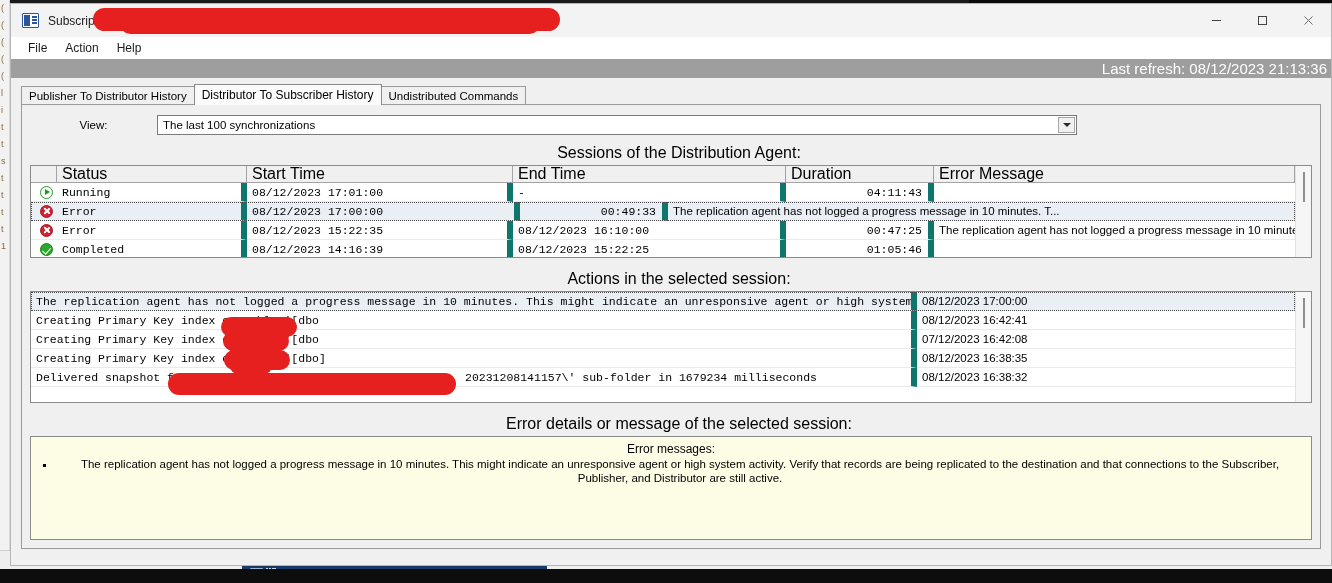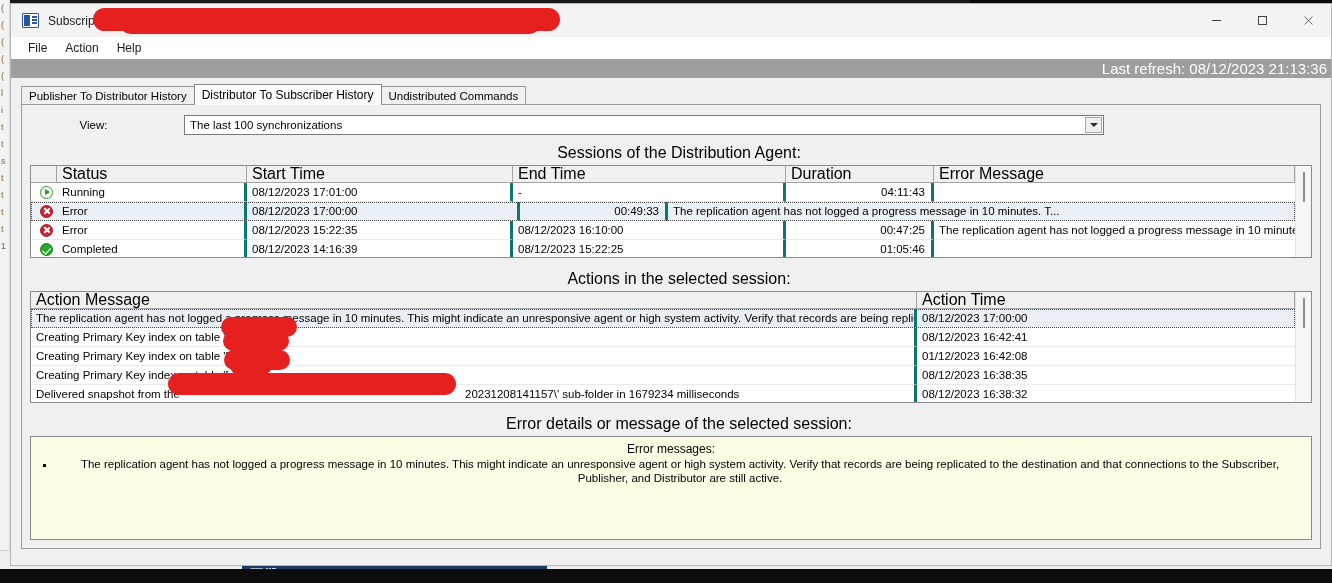--- a/index.html
+++ b/index.html
@@ -146,21 +146,21 @@
   .tab-pane {
     flex: 1; background: #f0f0f0;
     border: 1px solid #9a9a9a; border-top: 1px solid #9a9a9a;
     margin-top: 0; position: relative; z-index: 1;
     padding: 10px 8px 8px 8px;
     display: flex; flex-direction: column;
     overflow: hidden;
   }
 
   
-  .view-row { display: flex; align-items: center; flex: none; margin-bottom: 9px; gap: 27px; }
+  .view-row { display: flex; align-items: center; flex: none; margin-bottom: 9px; }
   .view-label { font-size: 11.5px; color: #000; width: 127px; }
   .combo {
     flex: 0 0 920px; height: 20px; background: #fff;
     border: 1px solid #7a7a7a; display: flex; align-items: center;
     position: relative;
   }
   .combo-value { font-size: 11.5px; color: #000; padding-left: 5px; }
   .combo-arrow {
     position: absolute; right: 1px; top: 1px; width: 17px; height: 16px;
     background: #f0f0f0; border: 1px solid #a6a6a6;
@@ -192,21 +192,21 @@
   .grid-rows { flex: 1; overflow: hidden; }
   .grow { display: flex; height: 19px; align-items: stretch; }
   .grow.sel { background: #e9eff5; }
   .grow.sel.focus { outline: 1px dotted #4a4a4a; outline-offset: -1px; }
   .gc {
     font-size: 11.5px; color: #000; padding-left: 5px;
     display: flex; align-items: center; white-space: nowrap; overflow: hidden;
     border-bottom: 1px solid #eaeaea;
   }
   .gc.num { justify-content: flex-end; padding-right: 6px; }
-  .gc.sep { border-right: 3px solid #0f766e; }
+  .gc.sep { border-right: 6px solid #0f766e; font-family: Liberation Mono, monospace; }
 
   
   .st-ico { width: 13px; height: 13px; border-radius: 50%; position: relative; flex: none; }
   .st-running { background: #fff; border: 1.6px solid #1f9b1f; }
   .st-running::after {
     content: ""; position: absolute; left: 3.6px; top: 2.2px;
     width: 0; height: 0; border-top: 3.4px solid transparent;
     border-bottom: 3.4px solid transparent; border-left: 5.2px solid #1f9b1f;
   }
   .st-error { background: #cf2233; border: 1px solid #a81a28; }
@@ -411,39 +411,35 @@
             <div class="vscroll">
               <div class="thumb"></div>
             </div>
           </div>
         </div>
 
         <div class="caption">Actions in the selected session:</div>
         <div class="grid" style="height:112px; flex:none; margin-bottom:12px;">
           <div style="display:flex; height:100%;">
             <div style="flex:1; display:flex; flex-direction:column; min-width:0;">
-              <div class="grid-head">
-                <div class="gh" style="flex:1">Action Message</div>
-                <div class="gh" style="width:378px">Action Time</div>
-              </div>
               <div class="grid-rows">
 
                 <div class="grow sel focus">
                   <div class="gc sep" style="flex:1">The replication agent has not logged a progress message in 10 minutes. This might indicate an unresponsive agent or high system activity. Verify that records are being replicated to the dest...</div>
                   <div class="gc" style="width:378px">08/12/2023 17:00:00</div>
                 </div>
 
                 <div class="grow">
                   <div class="gc sep" style="flex:1">Creating Primary Key index on table '[dbo</div>
                   <div class="gc" style="width:378px">08/12/2023 16:42:41</div>
                 </div>
 
                 <div class="grow">
                   <div class="gc sep" style="flex:1">Creating Primary Key index on table '[dbo</div>
-                  <div class="gc" style="width:378px">01/12/2023 16:42:08</div>
+                  <div class="gc" style="width:378px">07/12/2023 16:42:08</div>
                 </div>
 
                 <div class="grow">
                   <div class="gc sep" style="flex:1">Creating Primary Key index on table '[dbo]</div>
                   <div class="gc" style="width:378px">08/12/2023 16:38:35</div>
                 </div>
 
                 <div class="grow">
                   <div class="gc sep" style="flex:1; position:relative;">
                     <span>Delivered snapshot from the</span>

